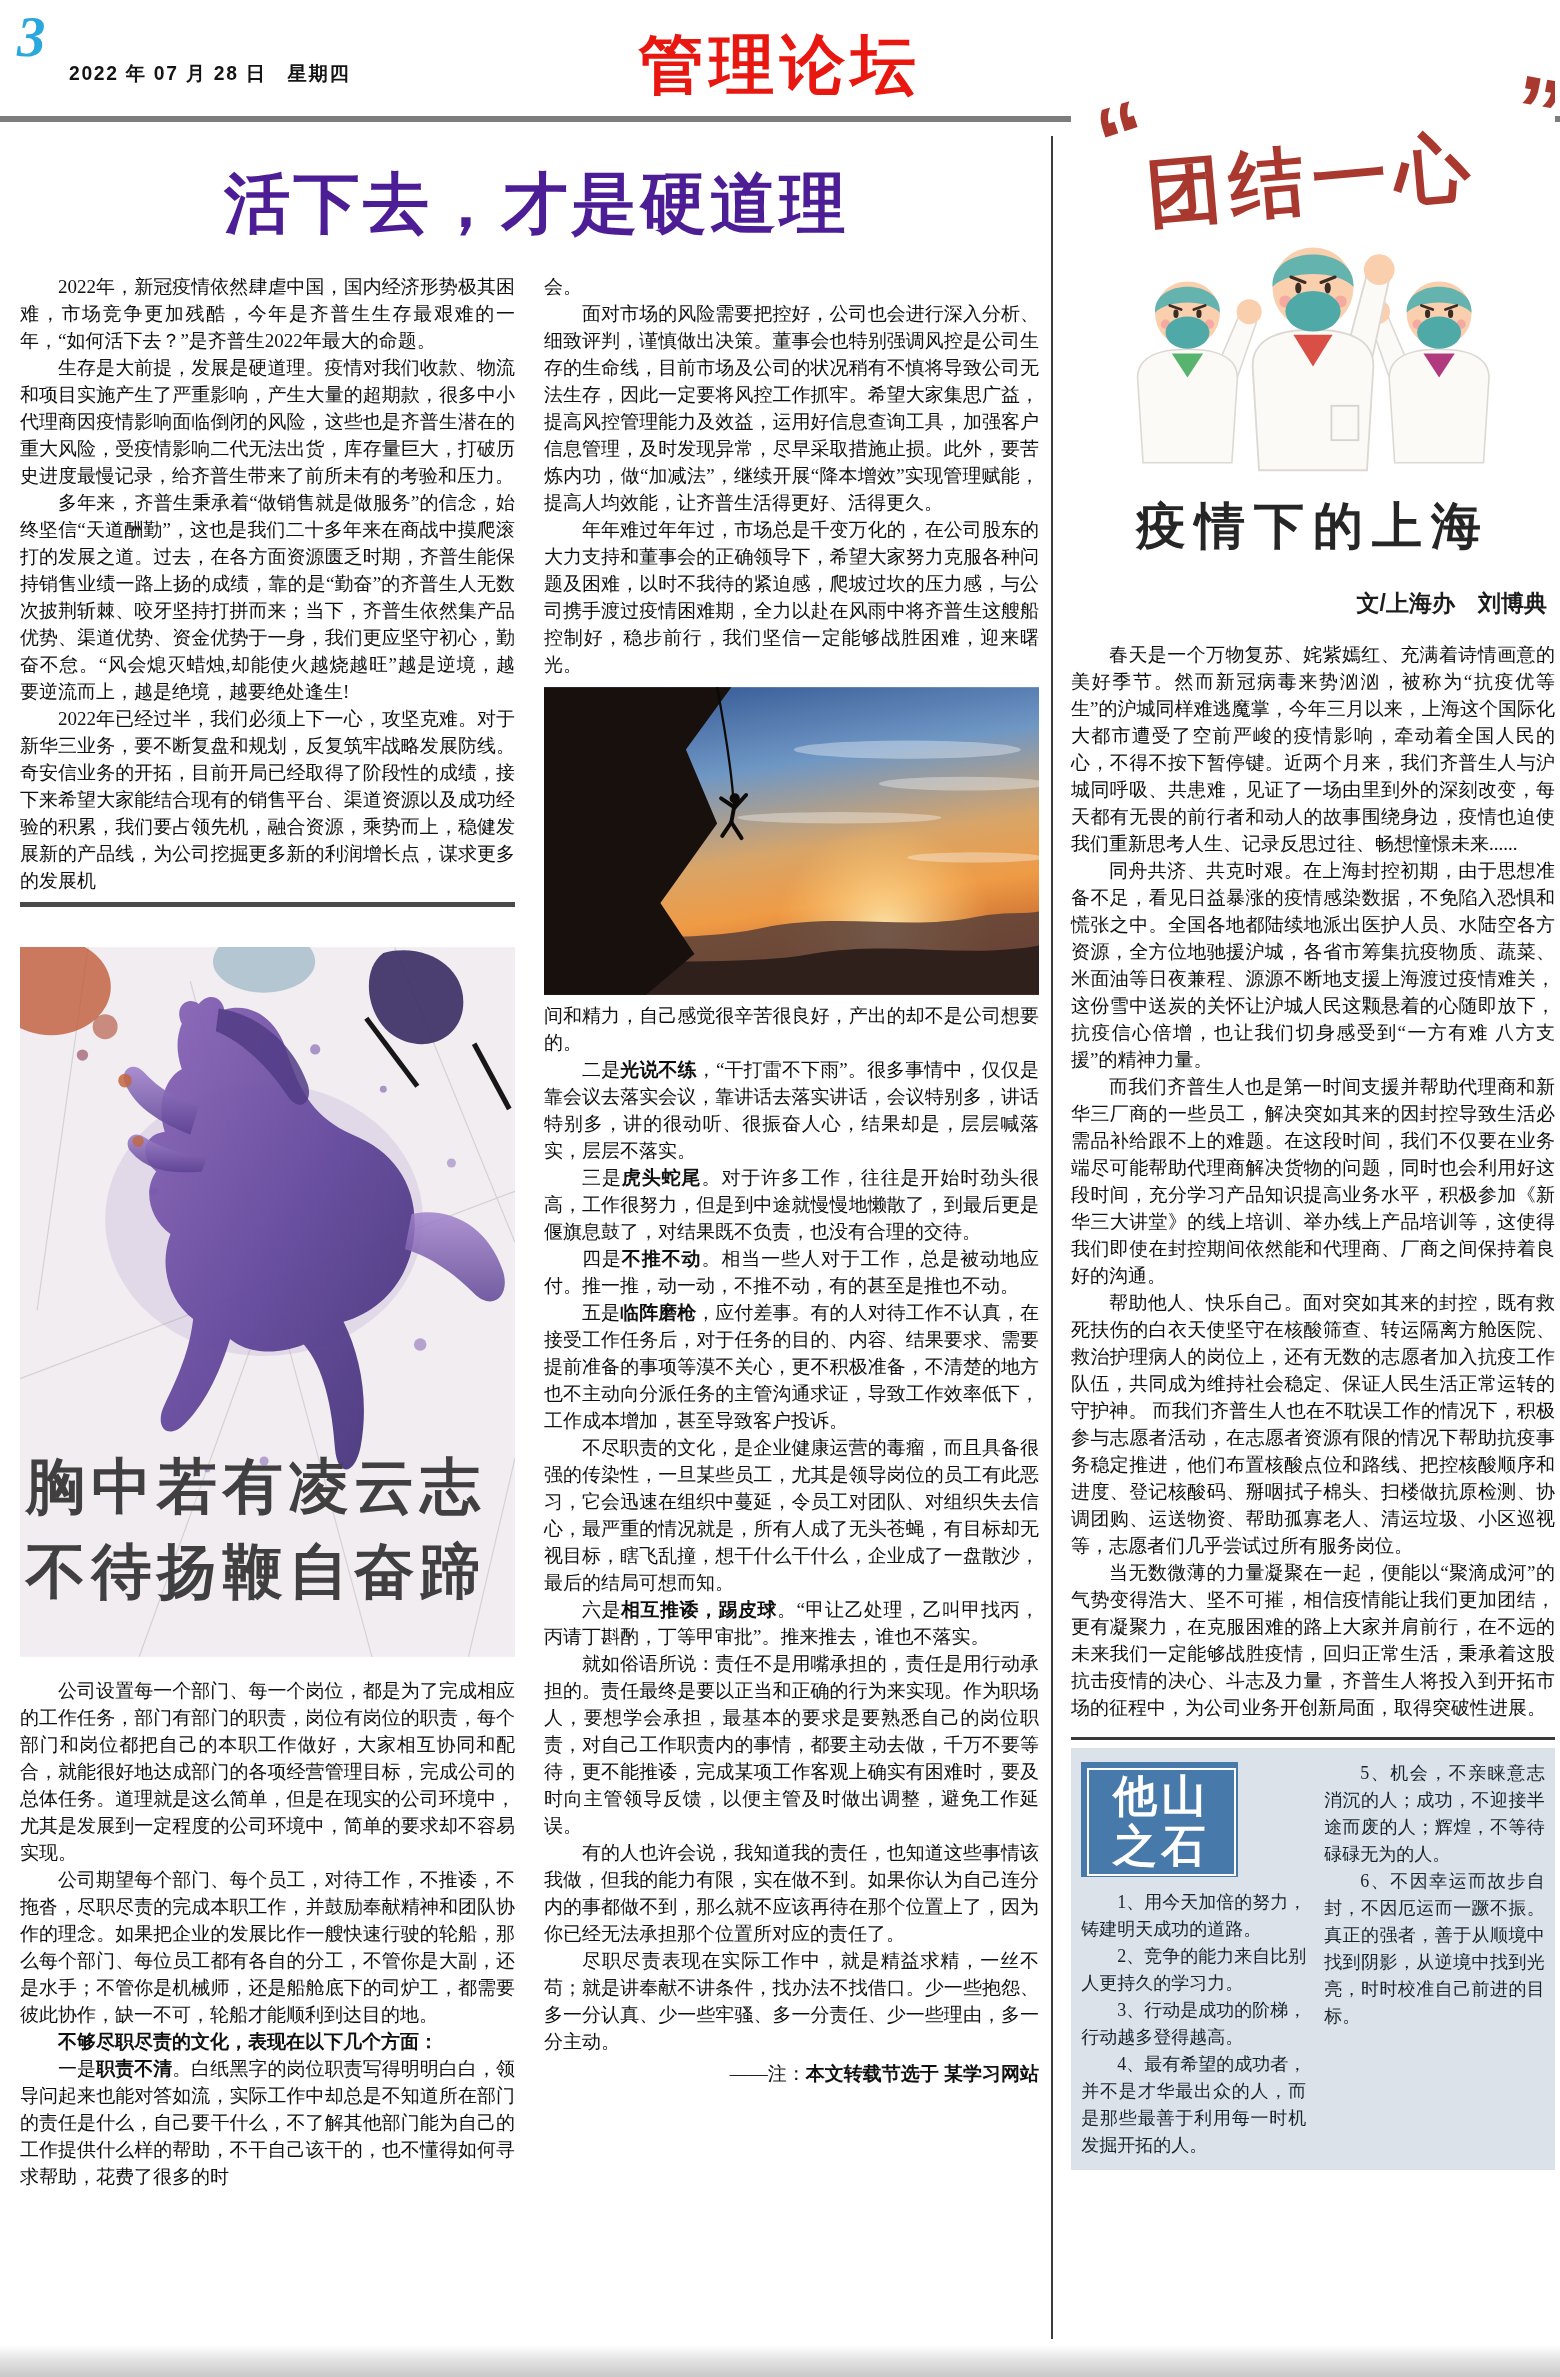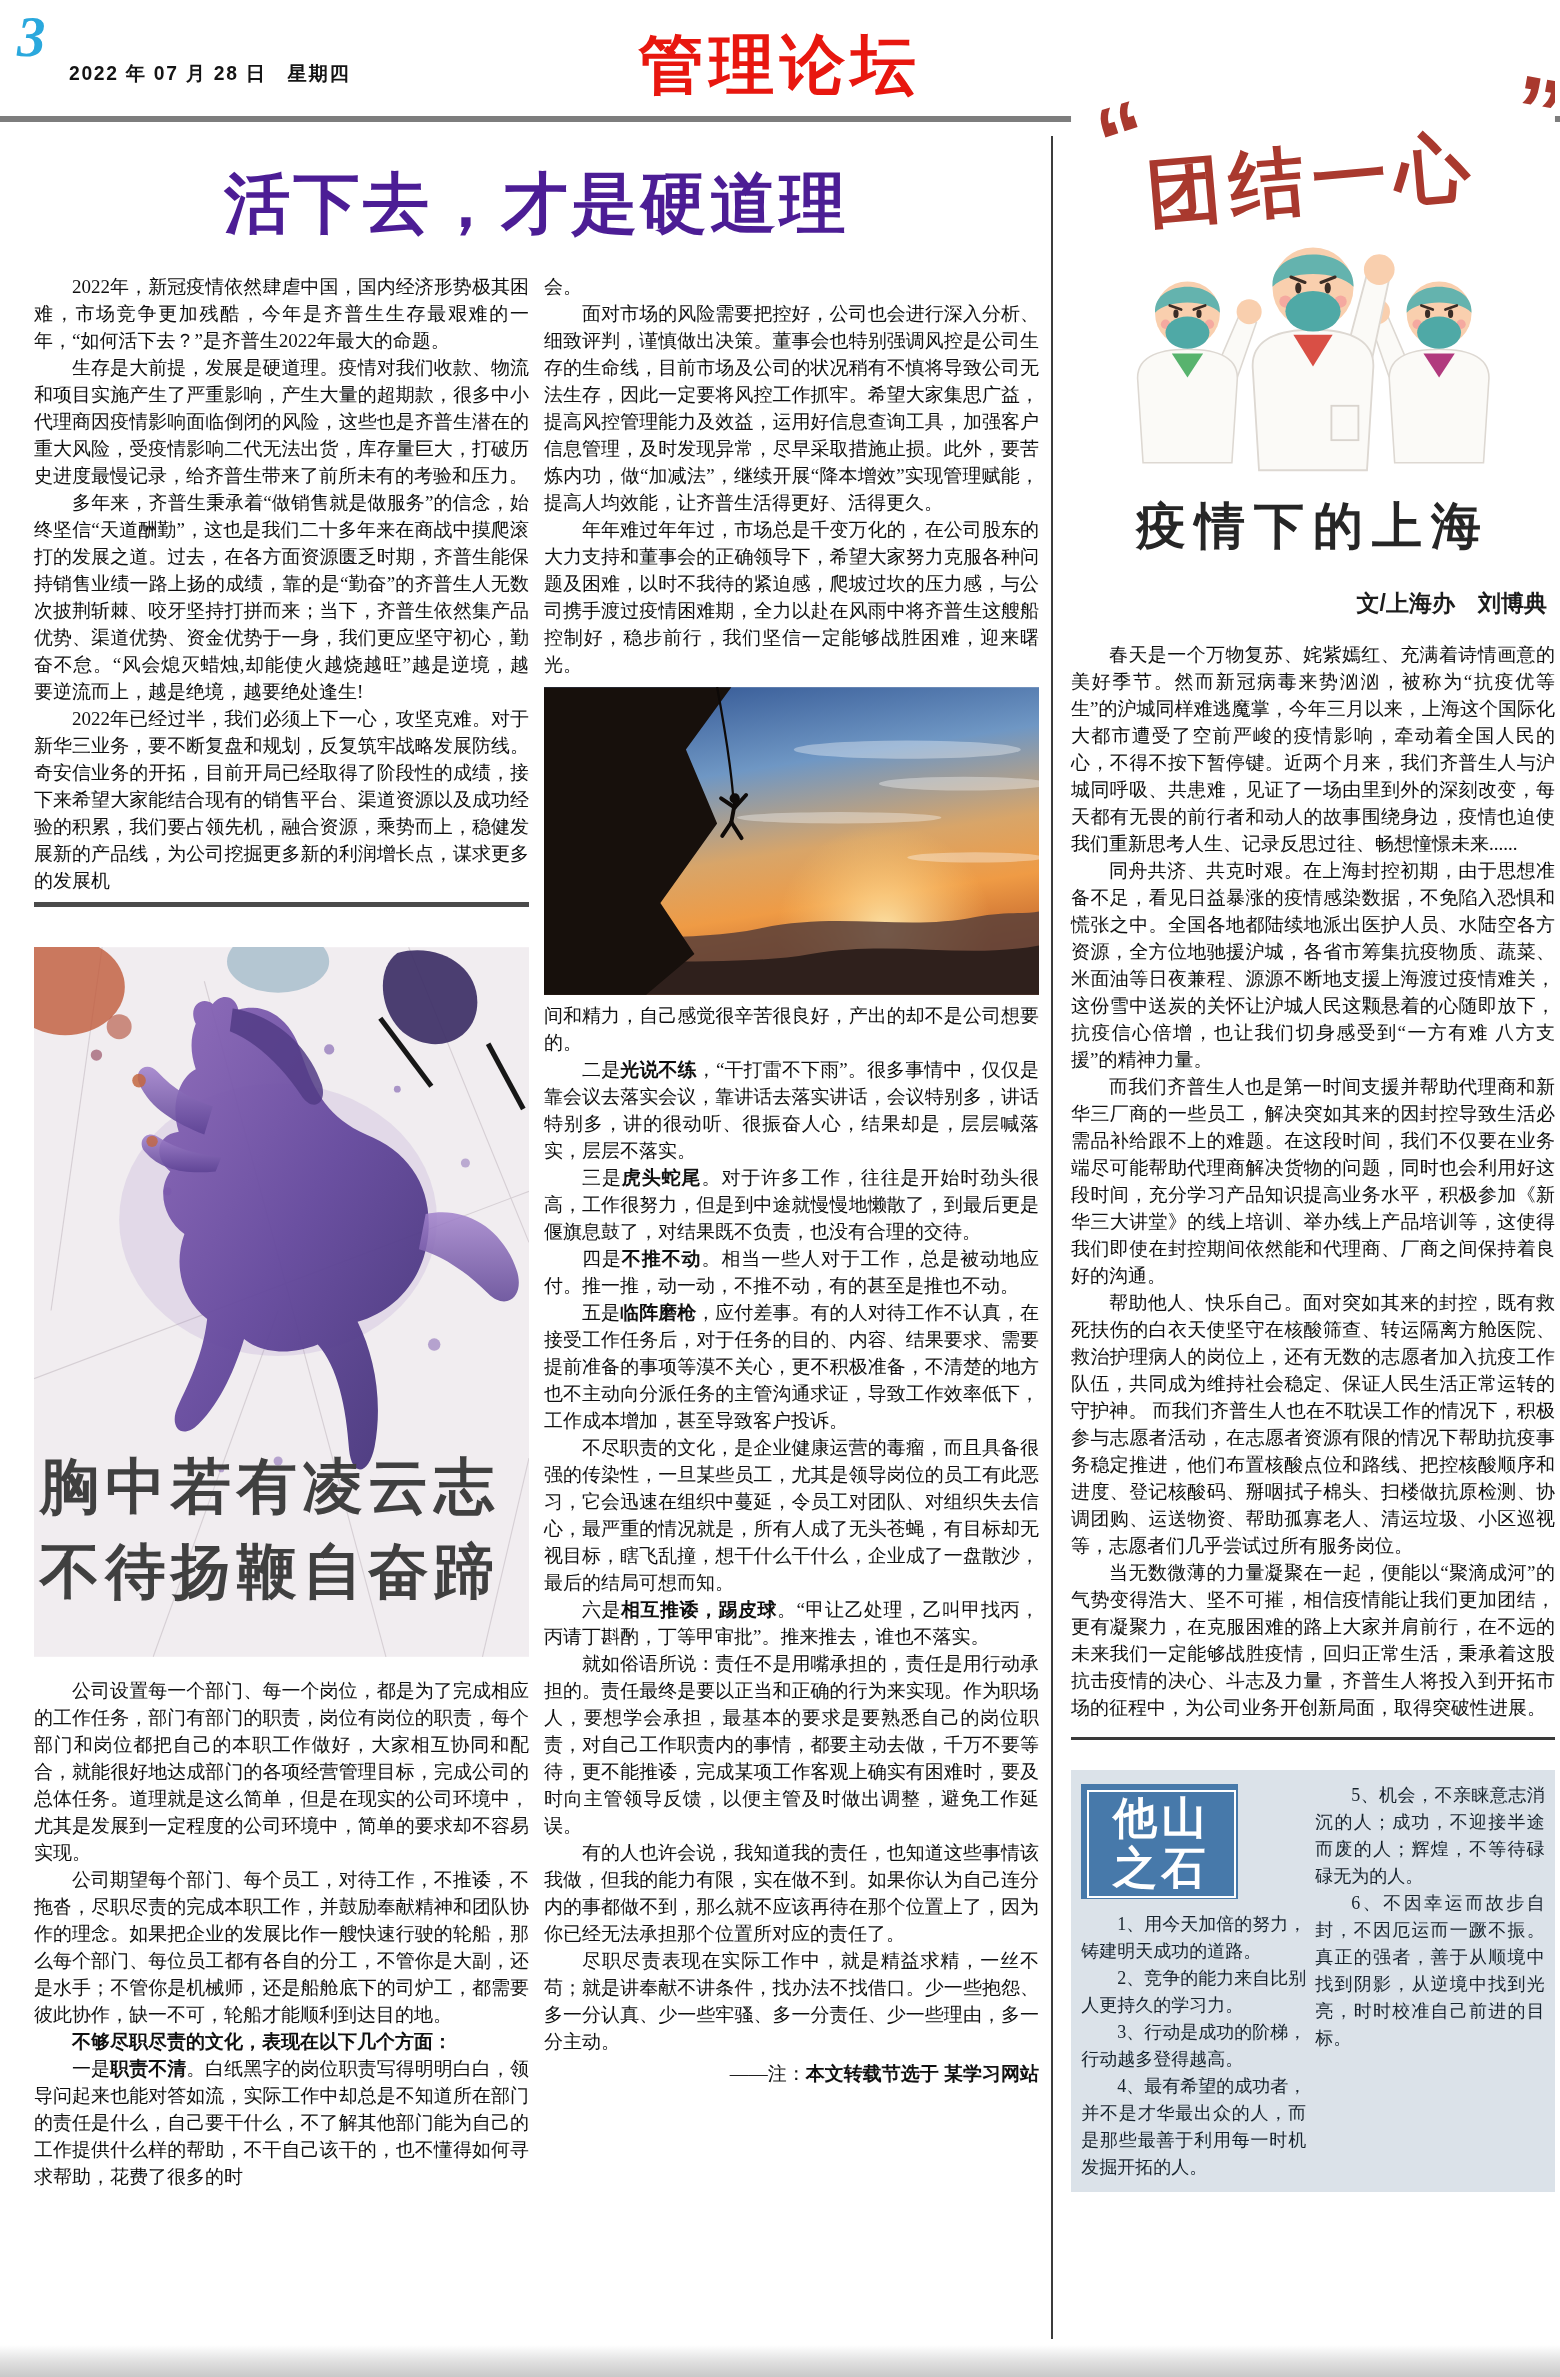--- a/index.html
+++ b/index.html
@@ -11,21 +11,21 @@
   .hdr-date{position:absolute;left:69px;top:60px;font-size:19.3px;letter-spacing:1.7px;
             font-family:"Liberation Sans","DejaVu Sans",sans-serif;font-weight:600;color:#141414;}
   .masthead{position:absolute;left:0;right:0;top:29.5px;text-align:center;font-size:65px;
             font-weight:bold;color:#e8170f;letter-spacing:5.7px;line-height:1.1;}
   .hdr-slogan{position:absolute;right:19.3px;top:85px;font-size:21.6px;font-weight:bold;
             font-family:"Liberation Sans","DejaVu Sans",sans-serif;letter-spacing:5.1px;color:#161616;}
   .hdr-rule{position:absolute;left:0;top:116px;width:100%;height:5.7px;background:#7d7d7d;}
   .v-divider{position:absolute;left:1051px;top:136px;width:1.7px;height:2203px;background:#3c3c3c;}
   
   .col{position:absolute;}
-  .col-left{left:34px;top:273px;width:495px;}
+  .col-left{left:20px;top:273px;width:495px;}
   .col-mid{left:544px;top:273px;width:495px;}
   .col-right{left:1071px;top:55px;width:484px;}
   .main-headline{position:absolute;left:34px;top:166px;width:1005px;text-align:center;
       font-size:66px;font-weight:bold;color:#4c1d95;letter-spacing:3.4px;line-height:1.15;}
   .body-text p{margin:0;font-size:19px;line-height:27px;text-align:justify;text-indent:2em;color:#101010;}
   .body-text p.noindent{text-indent:0;}
   .body-text p.note{text-align:right;text-indent:0;margin-top:5.7px;}
   b.hei{font-family:"Liberation Sans","DejaVu Sans",sans-serif;font-weight:700;}
   .sep-bar{height:4.5px;background:#4a4a4a;margin-top:8px;}
   
@@ -38,21 +38,21 @@
   .bl-text{margin-top:20.4px;}
   .bm-text{margin-top:6.8px;}
   
   .unity{position:relative;height:426px;overflow:hidden;}
   .right-headline{margin:14.8px 0 0 0;text-align:center;font-size:50px;letter-spacing:9px;
       font-family:"Liberation Sans","DejaVu Sans",sans-serif;font-weight:800;color:#262626;line-height:1.2;}
   .byline{margin-top:32px;text-align:right;padding-right:8px;font-size:23px;font-weight:bold;
       font-family:"Liberation Sans","DejaVu Sans",sans-serif;color:#1c1c1c;}
   .right-body{margin-top:22px;}
   .rule2{margin-top:16px;height:3.4px;background:#3a3a3a;}
-  .stone-box{margin-top:30px;background:#dbe2e9;padding:11.4px 10.2px;display:flex;gap:9px;}
+  .stone-box{margin-top:8px;background:#dbe2e9;padding:11.4px 10.2px;display:flex;gap:18px;}
   .stone-col-l{width:225px;flex:0 0 auto;}
   .stone-col-r{flex:1;}
   .stone-badge{width:145px;height:104px;background:#4779aa;padding:5.7px;margin:2.3px 0 11.4px 0;}
   .stone-badge-inner{width:100%;height:100%;border:2.3px solid #ffffff;display:flex;flex-direction:column;
       align-items:center;justify-content:center;}
   .stone-badge-inner div{font-size:44px;line-height:50px;letter-spacing:4.5px;color:#ffffff;font-weight:bold;
       font-family:"Liberation Serif","DejaVu Serif",serif;}
   .stone-items p{margin:0;font-size:18px;line-height:27px;text-align:justify;text-indent:2em;color:#16222c;}
   
   .footer-strip{position:absolute;left:0;top:2345px;width:100%;height:32px;

